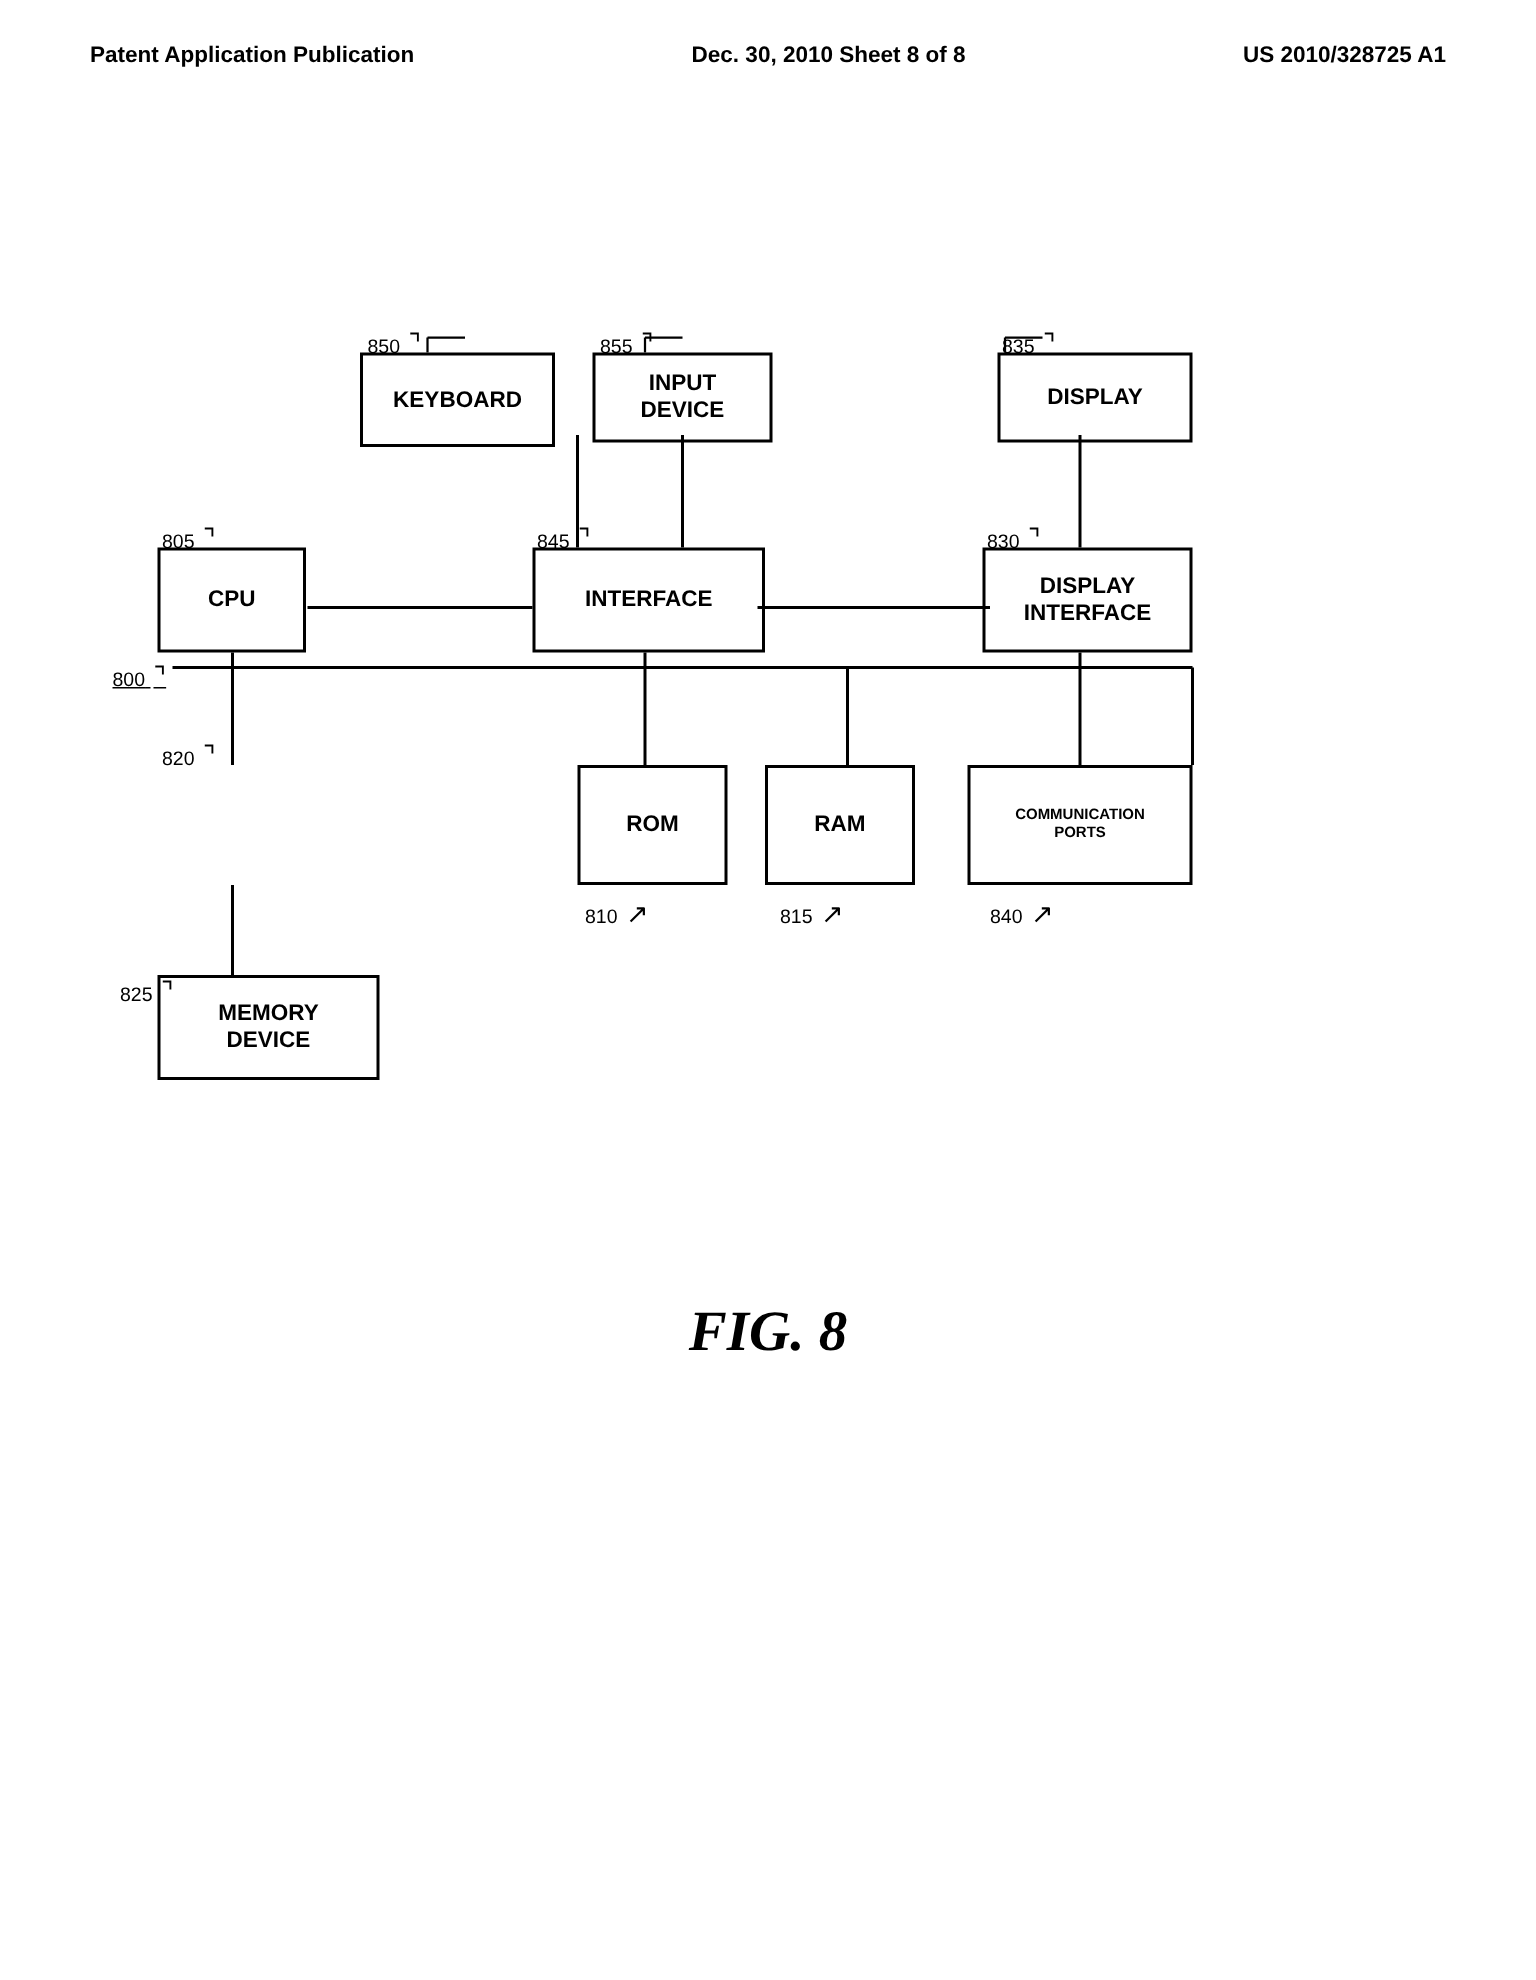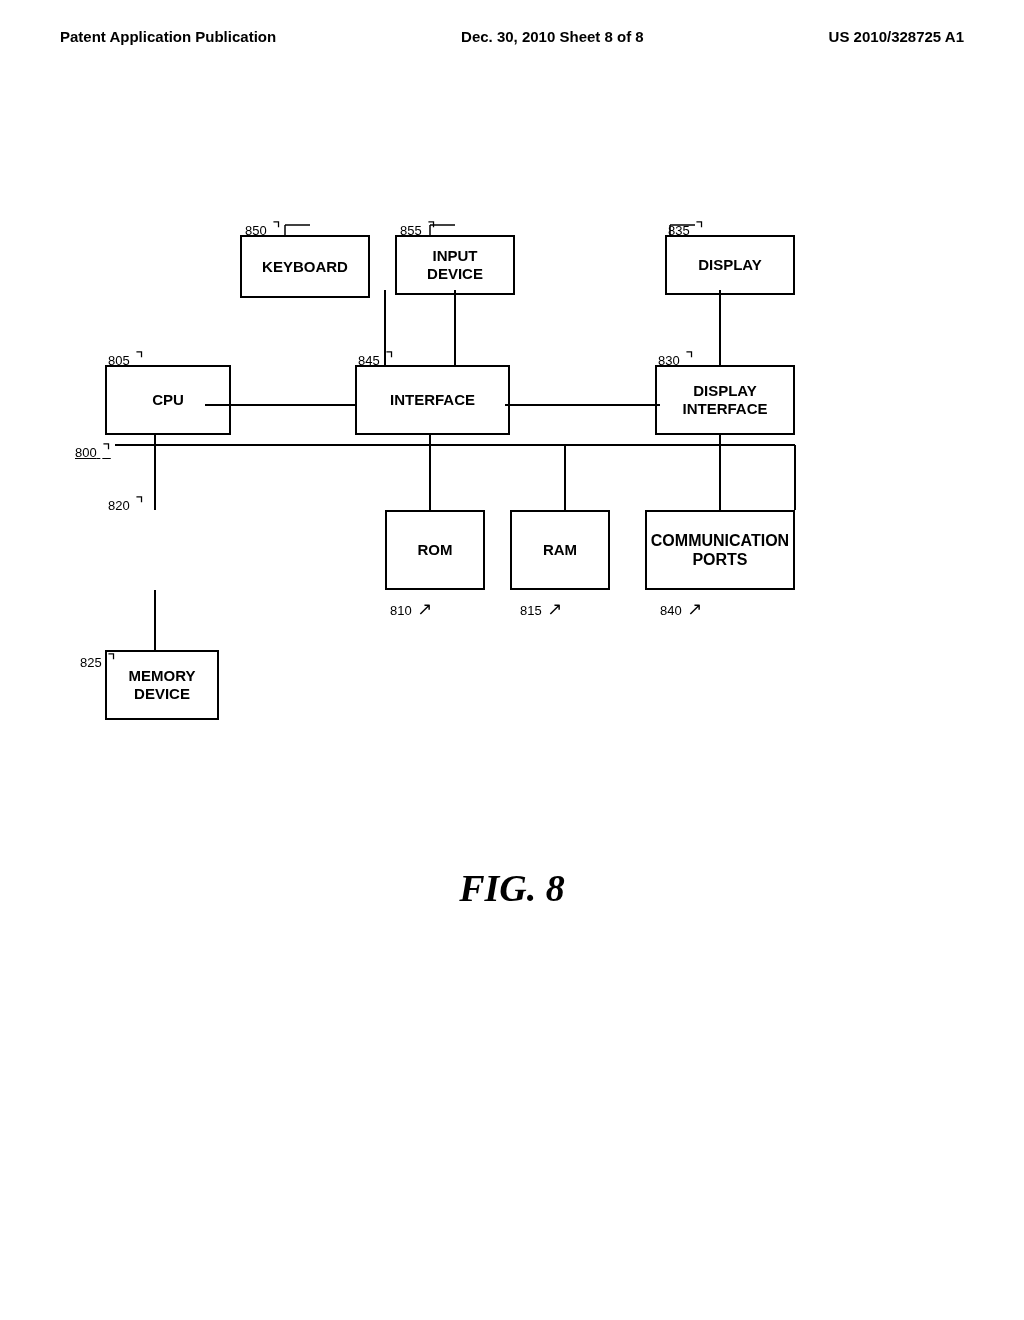--- a/index.html
+++ b/index.html
@@ -144,21 +144,21 @@
 
   <div class="box" style="left:665px; top:75px; width:130px; height:60px;">
     <span>DISPLAY</span>
   </div>
 
   <div class="ref-label" style="left:668px; top:58px;">
     <span>835</span>
     <span style="font-size:18px; margin-left:2px;">⌝</span>
   </div>
 
-  <div class="box" style="left:105px; top:205px; width:126px; height:70px;">
+  <div class="box" style="left:105px; top:205px; width:99px; height:70px;">
     <span>CPU</span>
   </div>
 
   <div class="ref-label" style="left:108px; top:188px;text-align:center;">
     <span>805</span>
     <span style="font-size:18px; margin-left:2px;">⌝</span>
   </div>
 
   <div class="box" style="left:355px; top:205px; width:155px; height:70px;">
     <span>INTERFACE</span>
@@ -202,30 +202,30 @@
   <div class="box" style="left:510px; top:350px; width:100px; height:80px;">
     <span>RAM</span>
   </div>
 
   <div class="ref-label" style="left:520px; top:438px;">
     <span>815</span>
     <span style="font-size:18px; margin-left:2px;">↗</span>
   </div>
 
   <div class="box" style="left:645px; top:350px; width:150px; height:80px;">
-    <span style="white-space:pre-line; font-size:16px;">COMMUNICATION
+    <span style="white-space:pre-line; font-size:10px;">COMMUNICATION
 PORTS</span>
   </div>
 
   <div class="ref-label" style="left:660px; top:438px;">
     <span>840</span>
     <span style="font-size:18px; margin-left:2px;">↗</span>
   </div>
 
-  <div class="box" style="left:105px; top:490px; width:114px; height:70px;">
+  <div class="box" style="left:105px; top:490px; width:148px; height:70px;">
     <span style="white-space:pre-line;">MEMORY
 DEVICE</span>
   </div>
 
   <div class="ref-label" style="left:80px; top:490px;">
     <span>825</span>
     <span style="font-size:18px; margin-left:2px;">⌝</span>
   </div>
 
   <div class="fig-label">

